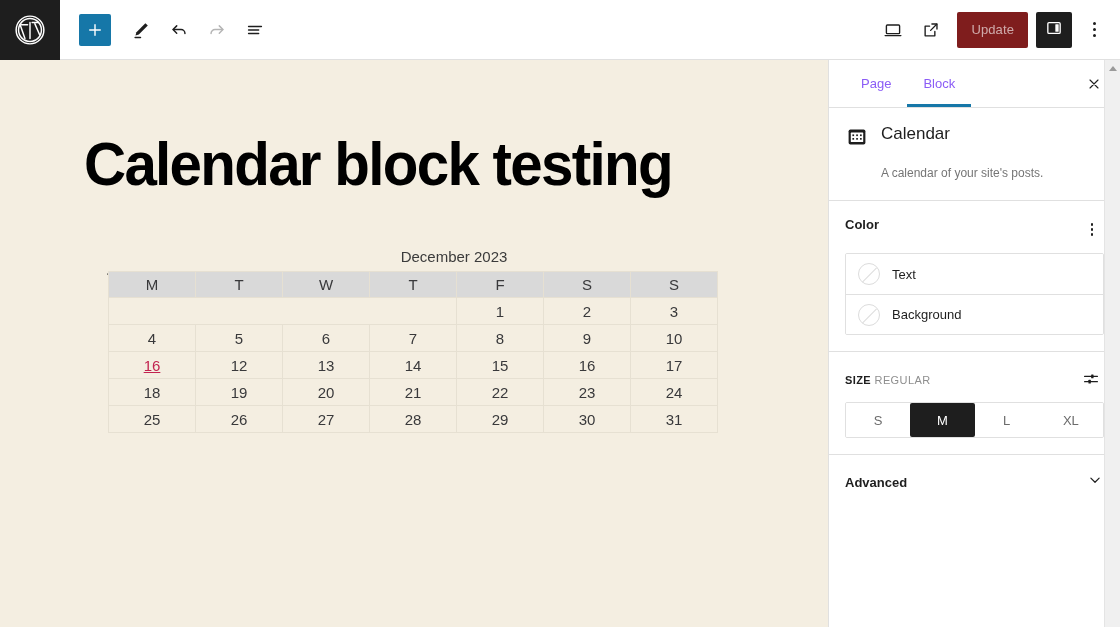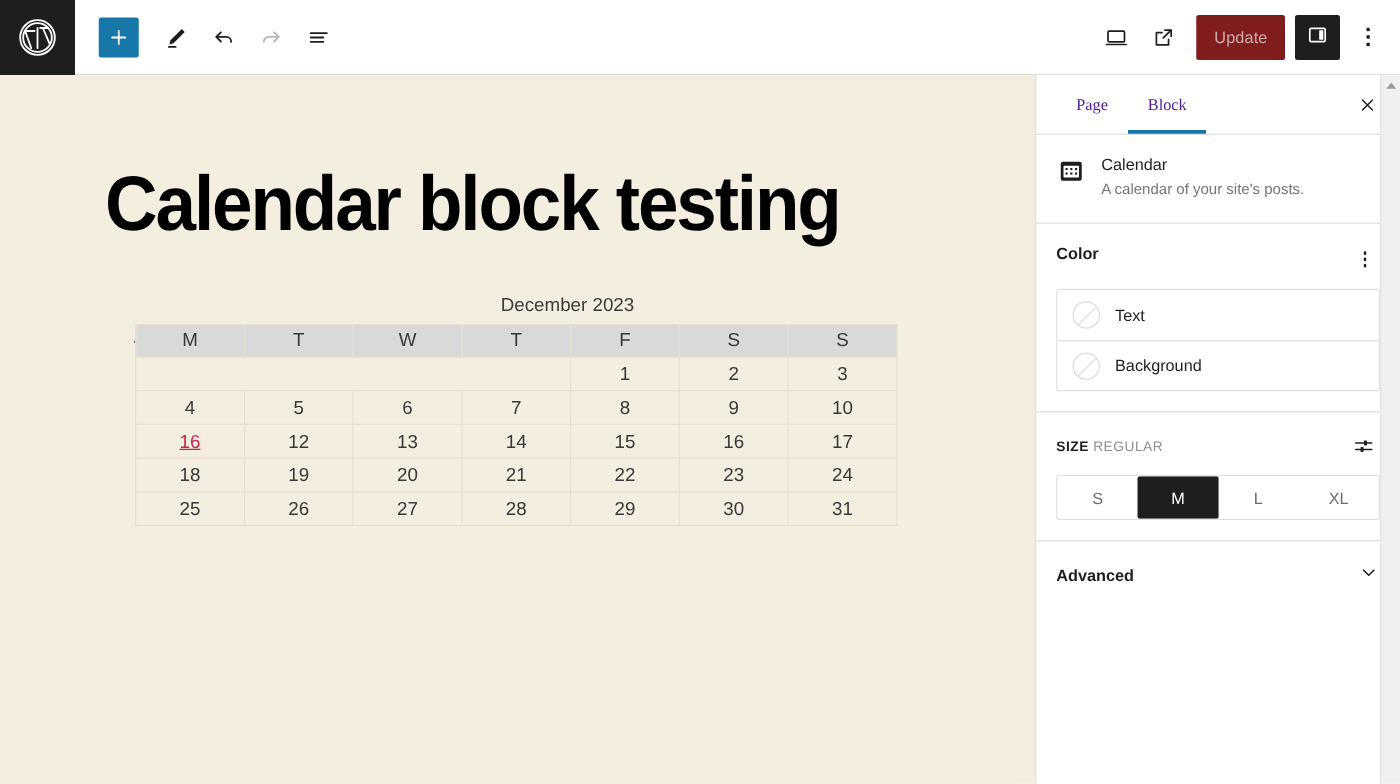--- a/index.html
+++ b/index.html
@@ -69,21 +69,21 @@
     letter-spacing:-1.8px; font-family:"Liberation Sans", sans-serif;
     transform:scaleX(0.94); transform-origin:left center;
     white-space:nowrap;
   }
   .post-dot{
     position:absolute; left:106px; top:202px;
     font-size:16px; color:#1c1c1c; line-height:1;
   }
 
   
-  .cal-wrap{ position:absolute; left:108px; top:172px; width:692px; }
+  .cal-wrap{ position:absolute; left:108px; top:184px; width:692px; }
   .cal-caption{
     text-align:center; font-size:15px; color:#3b3b3b; padding:4px 0 6px 0;
     font-family:"Liberation Sans", sans-serif;
   }
   table.calendar{
     width:610px; border-collapse:collapse; table-layout:fixed;
     font-size:15px; color:#39393b;
   }
   table.calendar th{
     background:#d9d9d9; font-weight:normal; height:26px; text-align:center;
@@ -102,36 +102,36 @@
     position:absolute; top:60px; right:0; width:292px; height:567px;
     background:#ffffff; border-left:1px solid #e0e0e0;
     display:flex; flex-direction:column;
     z-index:20;
   }
   .sb-tabs{
     display:flex; align-items:flex-end; height:48px; padding:0 16px;
     border-bottom:1px solid #e0e0e0; position:relative;
   }
   .sb-tab{
-    height:47px; line-height:47px; padding:0 16px; font-size:13px; color:#4c1d95;
-    cursor:pointer; background:transparent; border:none; font-family:Liberation Serif, serif;
+    height:47px; line-height:47px; padding:0 16px; font-size:13px; color:#8b5cf6;
+    cursor:pointer; background:transparent; border:none; font-family:Liberation Sans, sans-serif;
   }
   .sb-tab.active{ box-shadow:inset 0 -3px 0 #1677a8; font-weight:normal; }
   .sb-close{
     position:absolute; right:12px; top:11px; width:28px; height:28px;
     display:flex; align-items:center; justify-content:center;
     background:transparent; border:none; cursor:pointer;
   }
 
   .blockcard{
     padding:16px 16px 18px 16px; display:flex; gap:12px;
     border-bottom:1px solid #e0e0e0;
   }
   .blockcard .bi{ flex:0 0 24px; padding-top:1px; }
-  .blockcard .bt{ font-size:13px; color:#1e1e1e; margin-bottom:4px; }
+  .blockcard .bt{ font-size:17px; color:#1e1e1e; margin-bottom:21px; }
   .blockcard .bd{ font-size:12px; color:#757575; line-height:1.45; }
 
   .panel{ padding:16px; border-bottom:1px solid #e0e0e0; }
   .panel-head{
     display:flex; align-items:flex-start; justify-content:space-between;
     margin-bottom:12px;
   }
   .panel-title{ font-size:13px; font-weight:bold; color:#1e1e1e; }
   .panel-kebab{
     width:24px; height:24px; display:flex; flex-direction:column;

